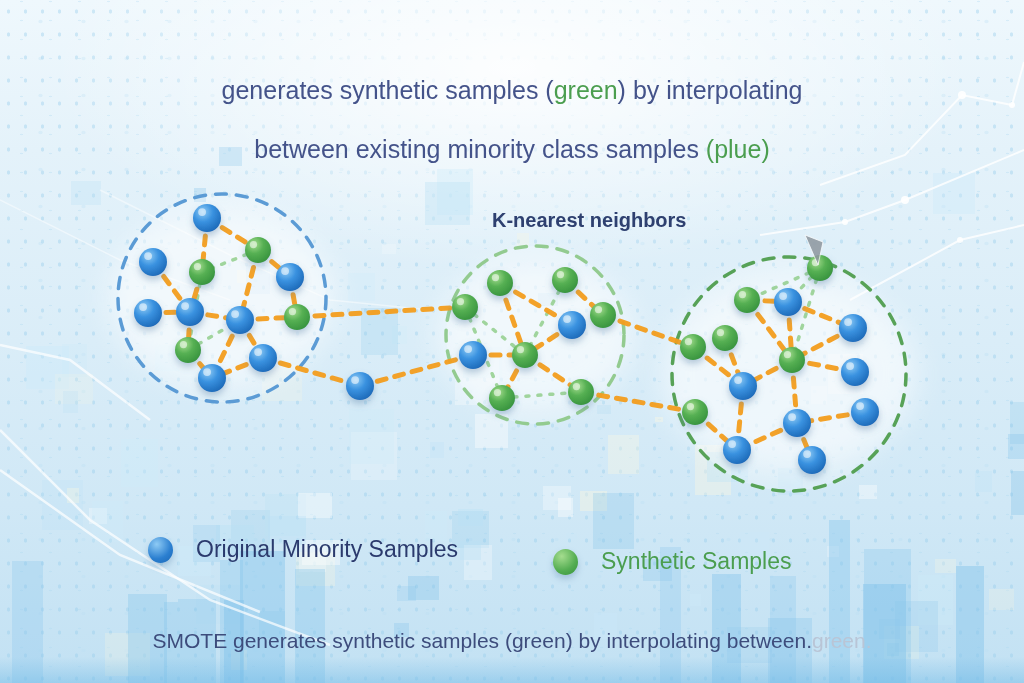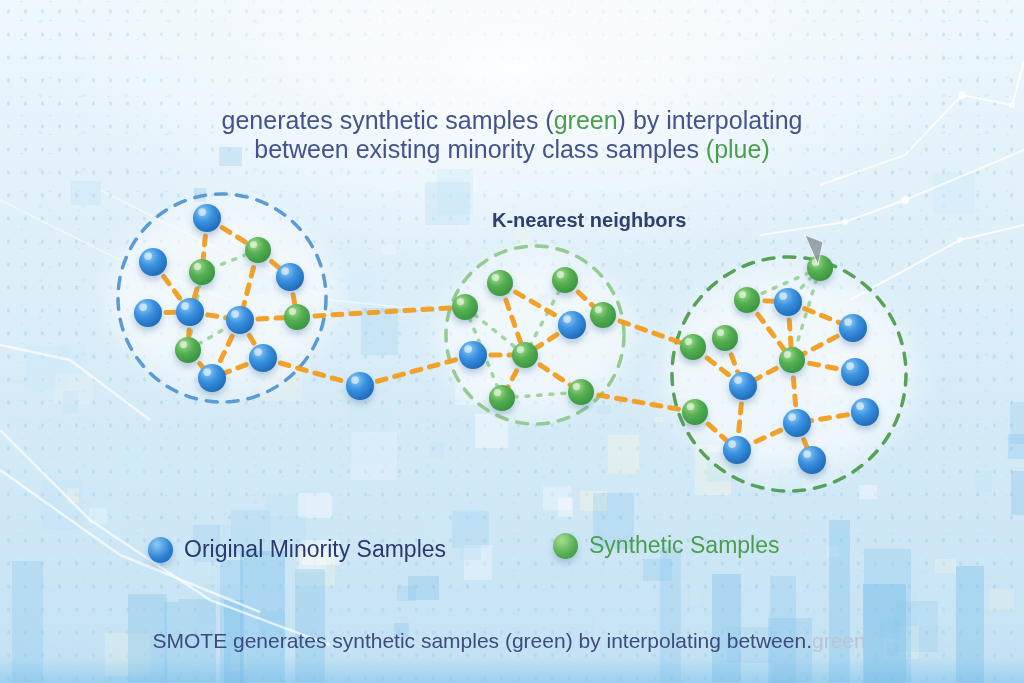--- a/index.html
+++ b/index.html
@@ -15,26 +15,26 @@
     background-size:auto,17px 23px,29px 19px,43px 37px,auto;
     background-position:0 0,0 0,7px 11px,19px 3px,0 0;
   }
   .sq{position:absolute;}
   .bottom-band{position:absolute;left:0;bottom:0;width:1024px;height:26px;
     background:linear-gradient(180deg,rgba(120,190,232,0) ,rgba(110,185,230,.45));}
   .deco,.dsvg{position:absolute;left:0;top:0;}
   h1.title{position:absolute;left:0;top:28px;width:1024px;margin:0;text-align:center;
     font-size:38px;font-weight:700;letter-spacing:.5px;color:#2d3b6e;}
   .sub{position:absolute;left:0;width:1024px;text-align:center;font-size:25px;font-weight:500;color:#44538a;}
-  .sub.line1{top:106px;}
+  .sub.line1{top:76px;}
   .sub.line2{top:135px;}
   .k-label{position:absolute;left:492px;top:209px;width:420px;font-size:20px;font-weight:700;color:#2e4070;}
-  .legend-item{position:absolute;display:flex;align-items:center;gap:11px;}
+  .legend-item{position:absolute;display:flex;align-items:center;gap:23px;}
   .legend-item.one{left:148px;top:536px;}
-  .legend-item.two{left:553px;top:532px;}
+  .legend-item.two{left:553px;top:548px;}
   .ldot{width:25px;height:26px;border-radius:50%;display:inline-block;
     box-shadow:0 4px 6px rgba(90,130,170,.35);}
   .ldot.blue{background:radial-gradient(circle at 35% 28%,#8ecbf5,#2b7fd0 58%,#1a66b5);}
   .ldot.green{background:radial-gradient(circle at 35% 28%,#a5dd8f,#54ad52 58%,#35913c);}
   .ltext{font-size:23px;font-weight:500;}
   .ltext.navy{color:#2b3a6d;}
   .ltext.green{color:#4b9e4f;}
   .footer{position:absolute;left:0;top:629px;width:1024px;text-align:center;font-size:21px;font-weight:500;color:#3d4c7c;}
   .c-navy{color:#44538a;} .c-green{color:#4b9e4f;} .c-faded{color:#b9c5d6;}
   .footer .c-navy{color:#3d4c7c;}

